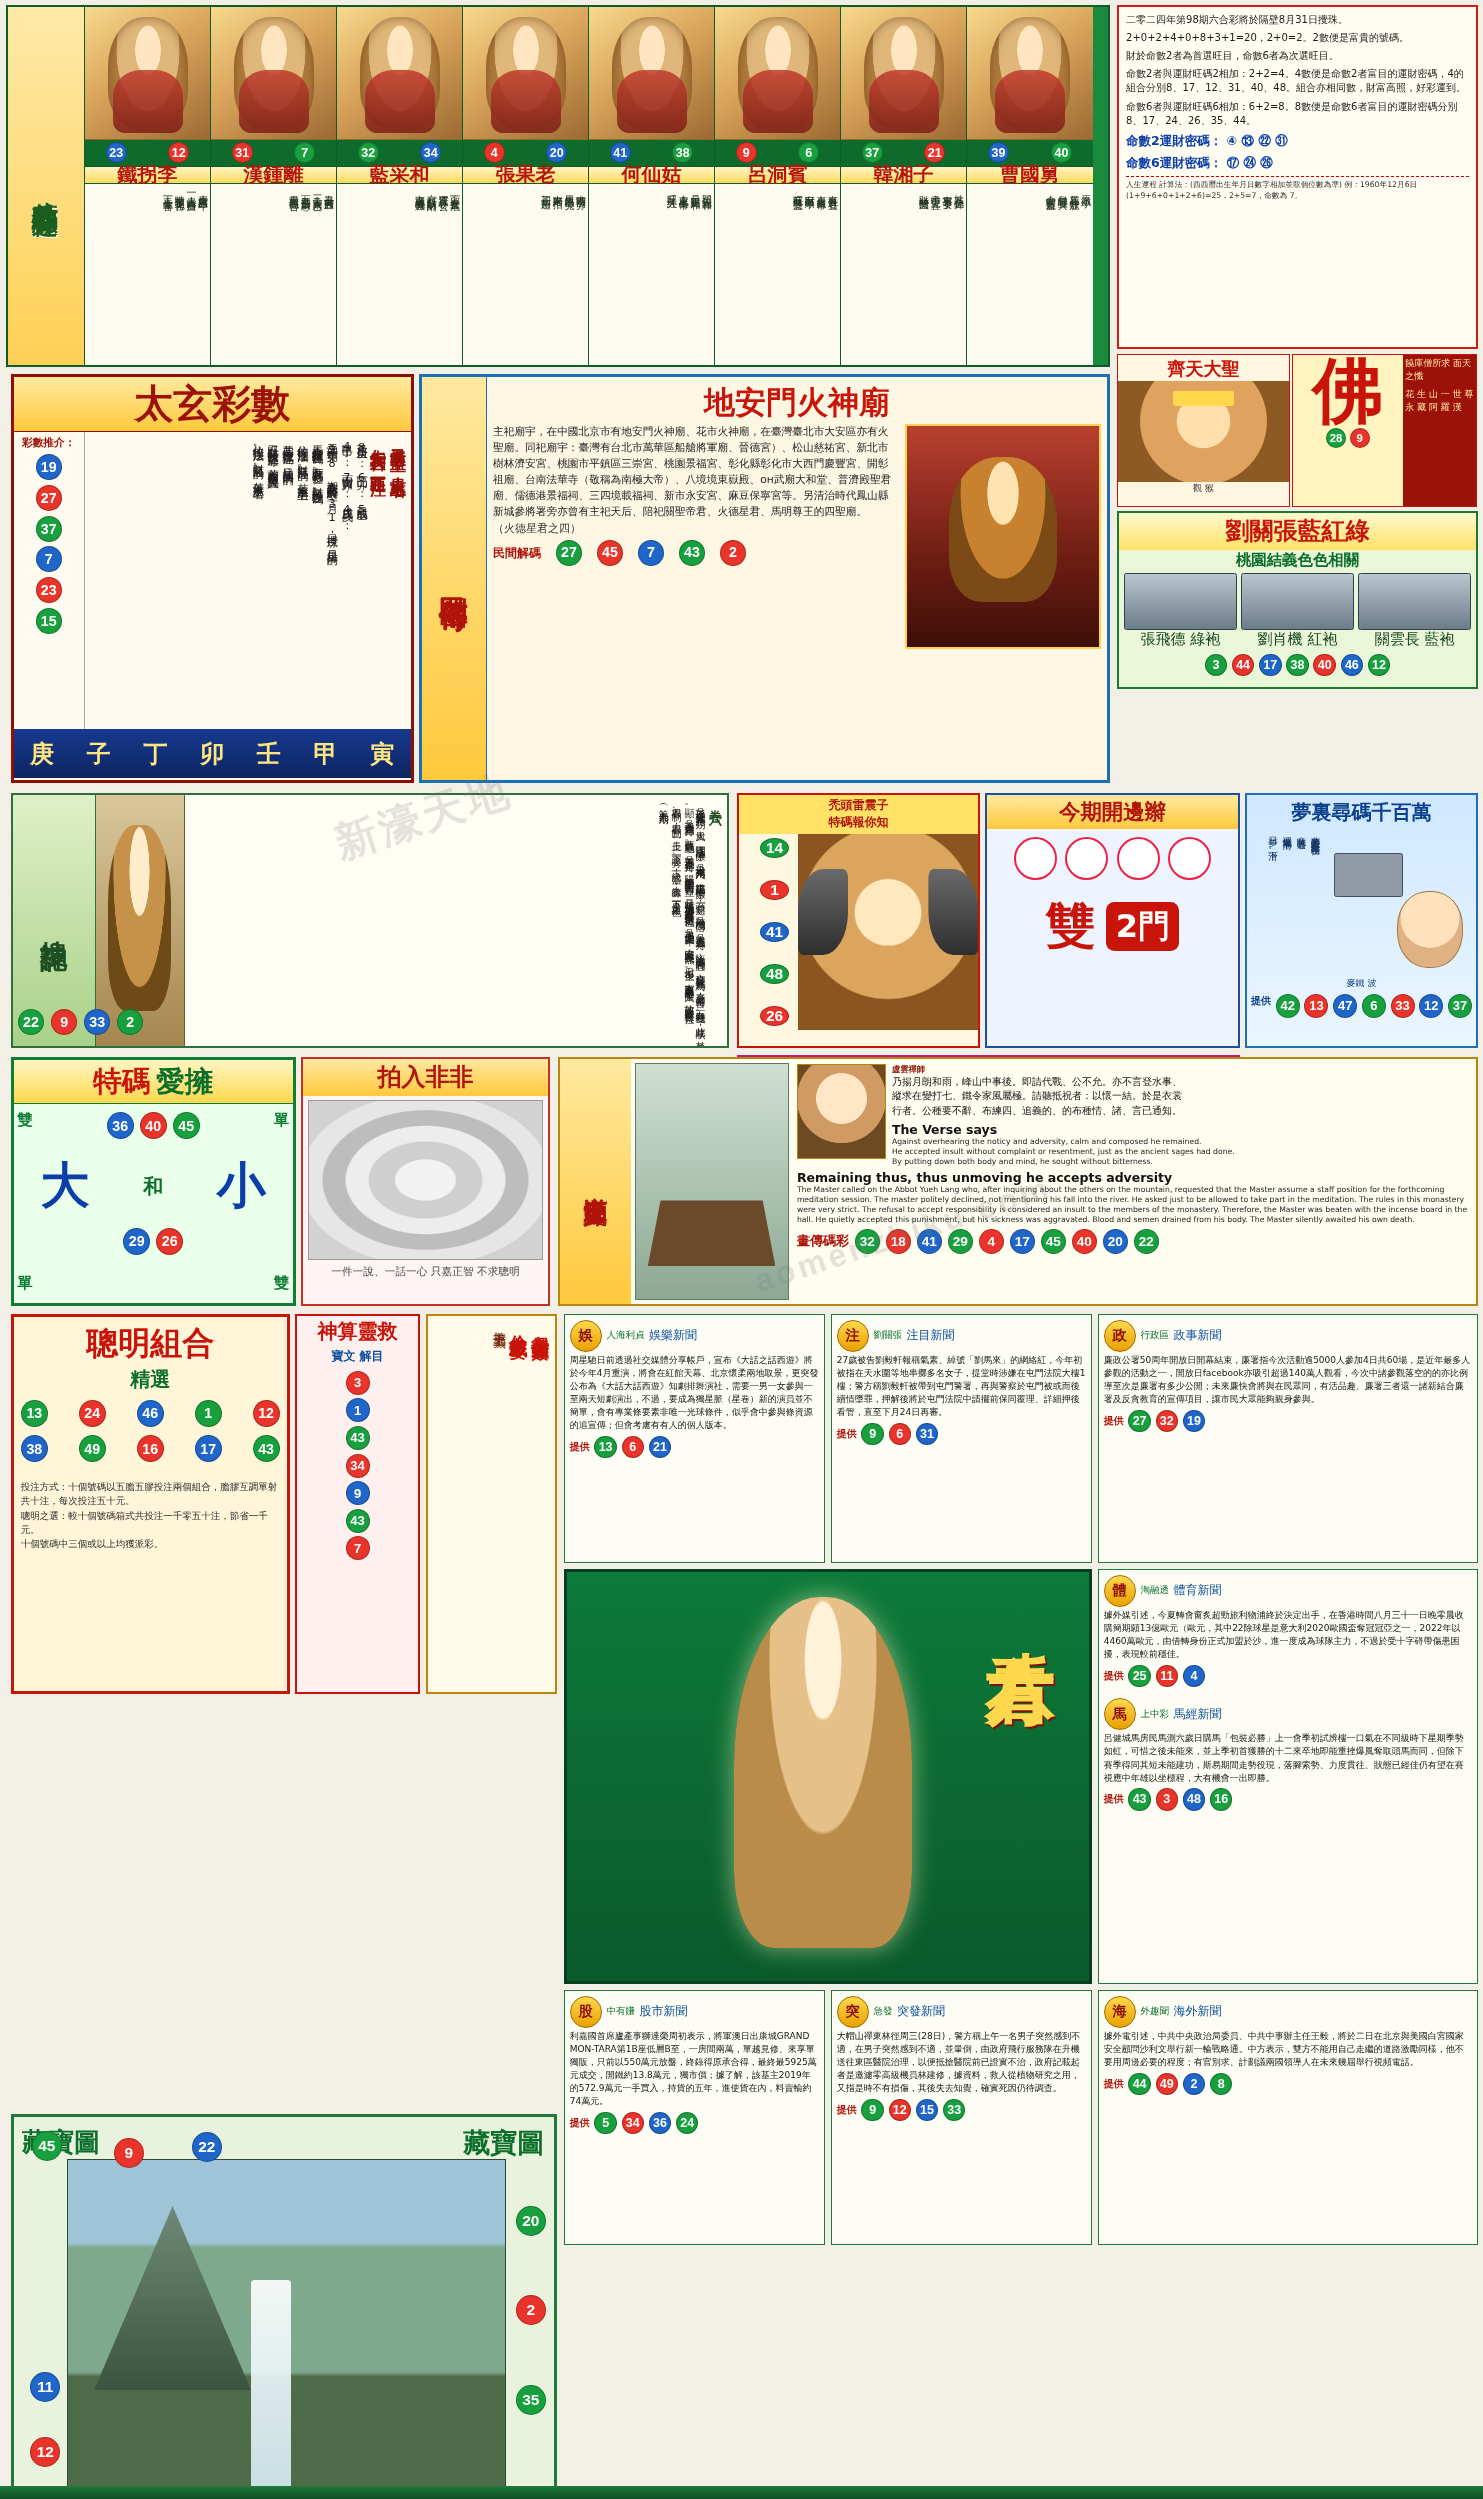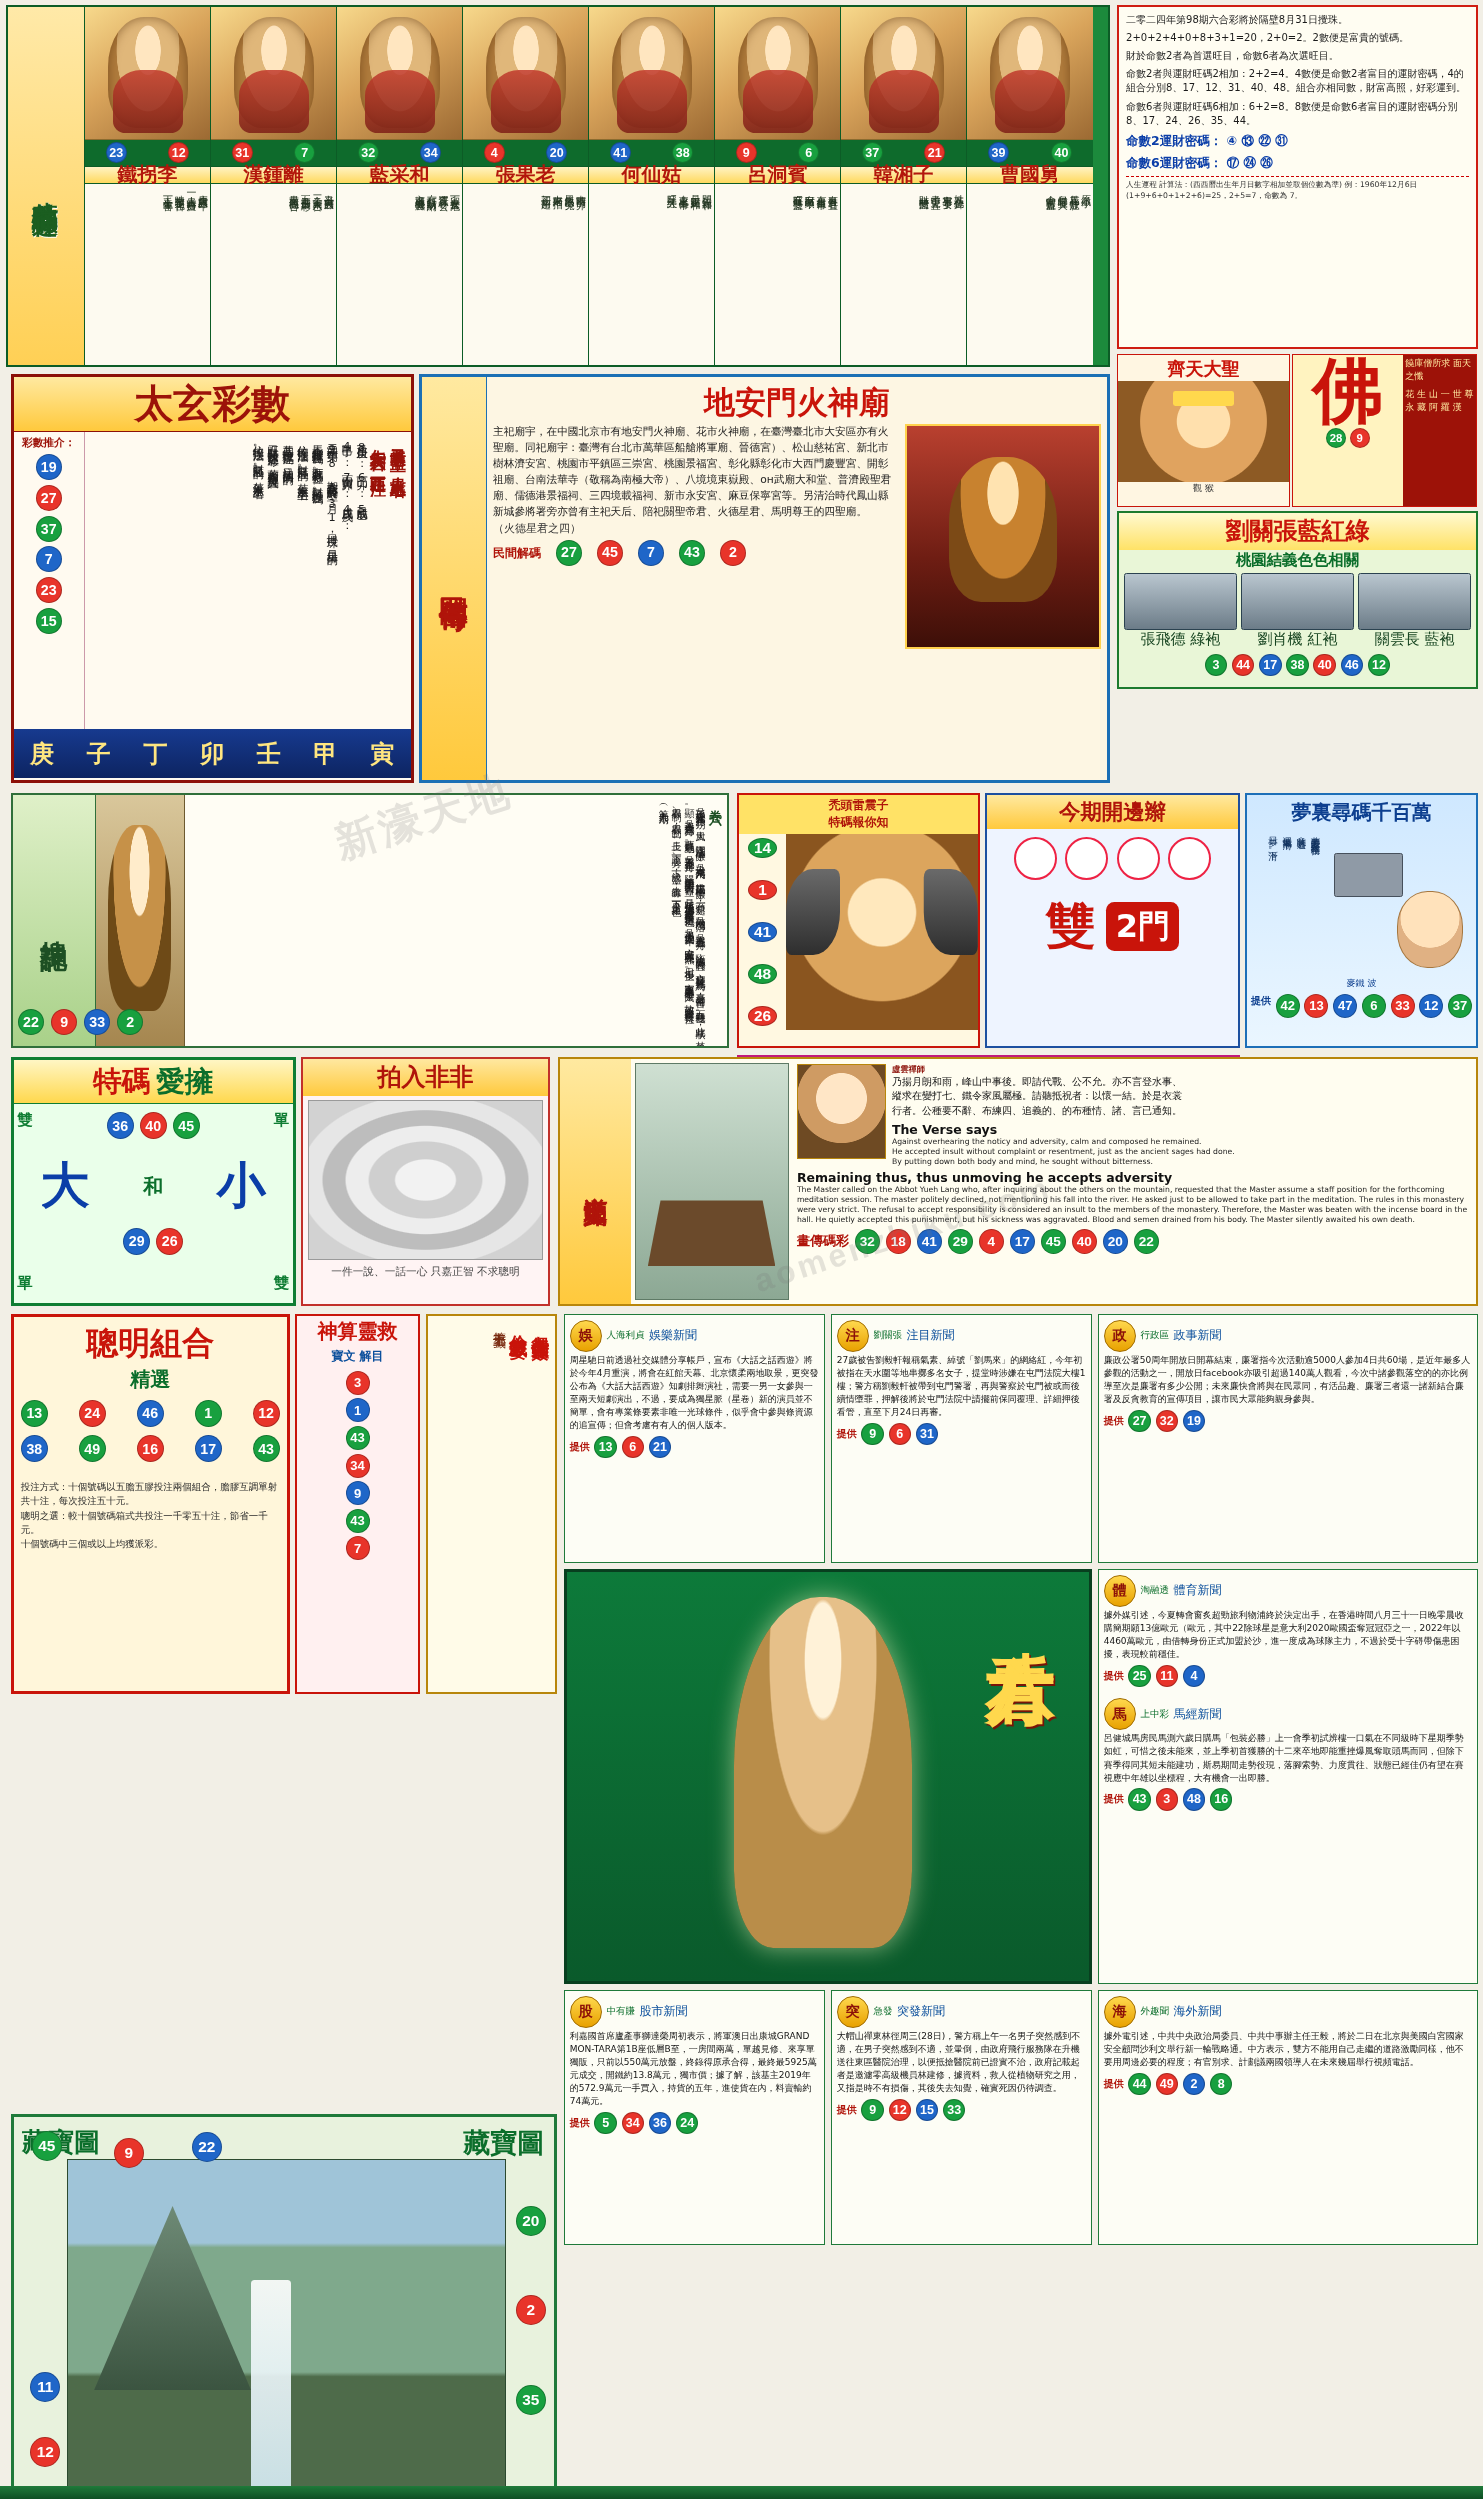--- a/index.html
+++ b/index.html
@@ -227,21 +227,21 @@
   #folklore .fl-cap { font-size:11px; color:#333;font-family:Liberation Serif, serif; }
 
   
   #leizhenzi {
     left: 737px; top: 793px; width: 243px; height: 255px;
     background: #fff8e1; border: 2.4px solid #c9140a;
   }
   #leizhenzi .lz-title { text-align:center; background:#ffe266; padding: 2.4px;}
   #leizhenzi .lz-title div { font-size:12px; font-weight:bold; color:#b0140a; }
   #leizhenzi .lz-body { display:flex; height: 196px;}
-  #leizhenzi .lz-balls { width: 47px; padding: 4.7px 2.4px; display:flex; flex-direction:column; gap:22px; align-items:center;}
+  #leizhenzi .lz-balls { width: 47px; padding: 4.7px 2.4px; display:flex; flex-direction:column; gap:22px; align-items:center;margin-left:12px;}
   #leizhenzi .lz-balls .ball { width:28.5px;height:28.5px;font-size:15.4px;}
   #leizhenzi .lz-art { flex:1; position:relative;
     background: radial-gradient(circle at 50% 40%, #ffe8bd 0 22%, #dca55d 23% 58%, #8a551f 59% 100%);}
   #leizhenzi .lz-art .wing {
     position:absolute; top: 18%; width: 28%; height: 44%;
     background: linear-gradient(#6a6a6a,#2e2e2e); border-radius: 50% 10% 50% 10%;
   }
   #leizhenzi .lz-art .wing.l { left: 0; }
   #leizhenzi .lz-art .wing.r { right: 0; transform: scaleX(-1); }
 

